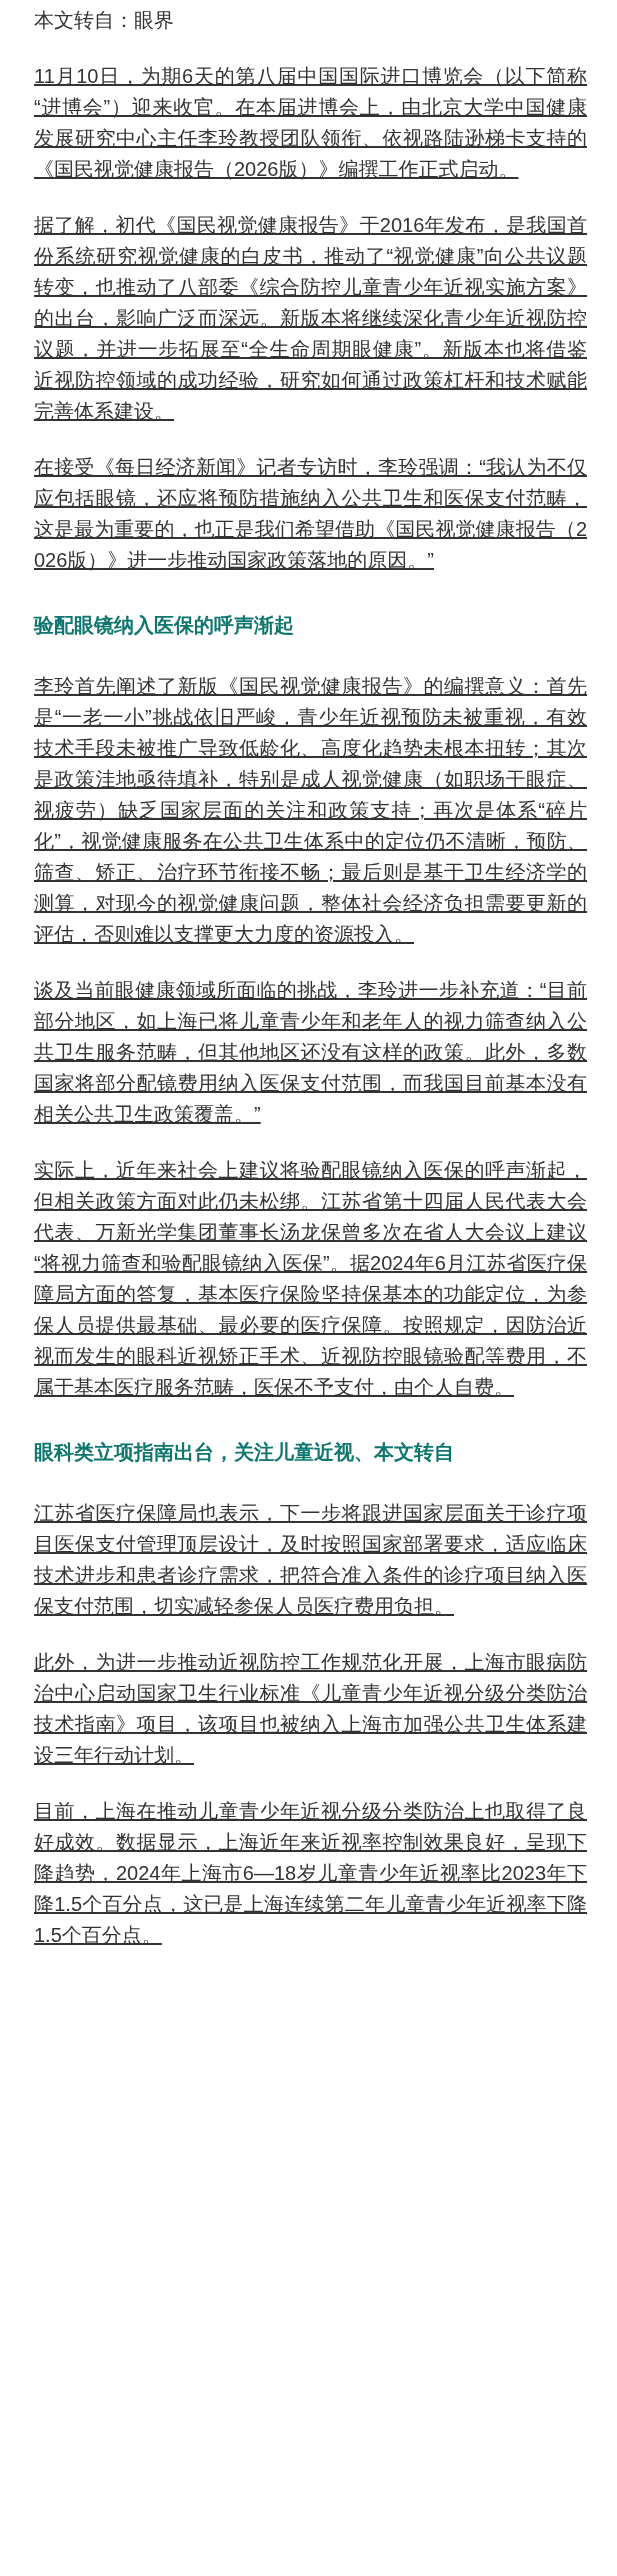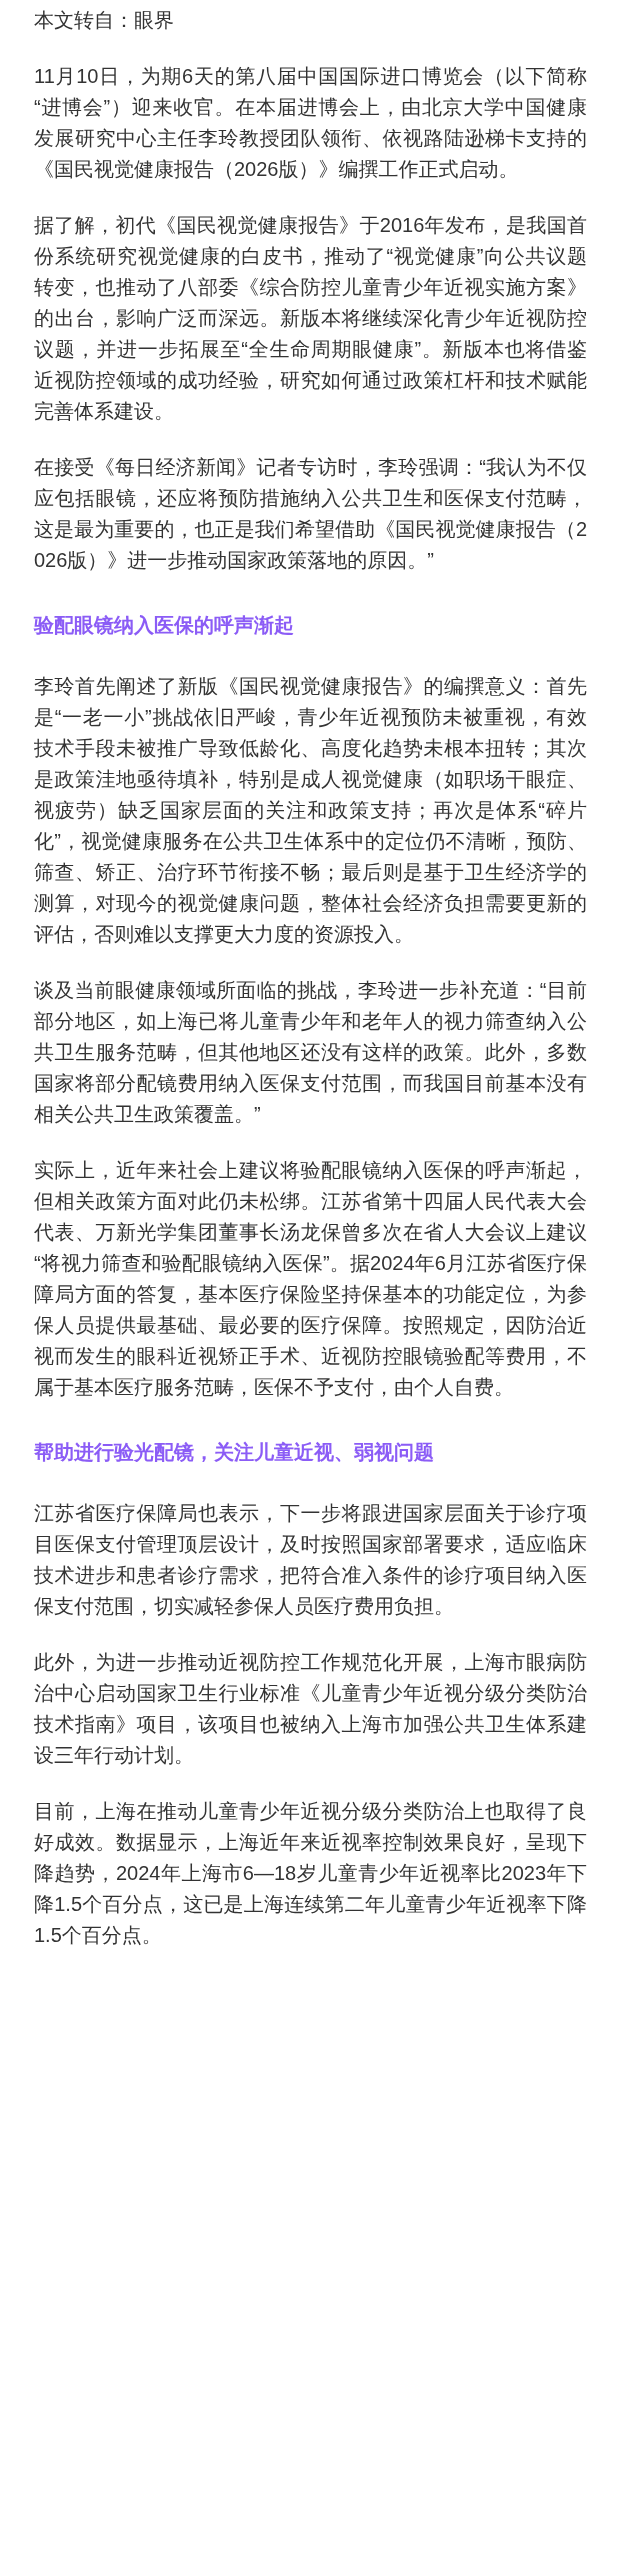--- a/index.html
+++ b/index.html
@@ -19,44 +19,45 @@
     text-align: justify;
     word-break: break-all;
     overflow-wrap: break-word;
   }
   .source {
     margin: 0 0 25px 0;
     font-family: Liberation Serif, serif;
   }
   .para {
     margin: 0 0 25px 0;
+    text-decoration: underline;
   }
   .heading {
     font-size: 20px;
     font-weight: bold;
-    color: #8b5cf6;
+    color: #0f766e;
     margin: 34px 0 30px 0;
     text-align: left;
   }
 </style>
 </head>
 <body>
 
 <main class="page">
   <p class="source">本文转自：眼界</p>
 
   <p class="para">11月10日，为期6天的第八届中国国际进口博览会（以下简称“进博会”）迎来收官。在本届进博会上，由北京大学中国健康发展研究中心主任李玲教授团队领衔、依视路陆逊梯卡支持的《国民视觉健康报告（2026版）》编撰工作正式启动。</p>
   <p class="para">据了解，初代《国民视觉健康报告》于2016年发布，是我国首份系统研究视觉健康的白皮书，推动了“视觉健康”向公共议题转变，也推动了八部委《综合防控儿童青少年近视实施方案》的出台，影响广泛而深远。新版本将继续深化青少年近视防控议题，并进一步拓展至“全生命周期眼健康”。新版本也将借鉴近视防控领域的成功经验，研究如何通过政策杠杆和技术赋能完善体系建设。</p>
   <p class="para">在接受《每日经济新闻》记者专访时，李玲强调：“我认为不仅应包括眼镜，还应将预防措施纳入公共卫生和医保支付范畴，这是最为重要的，也正是我们希望借助《国民视觉健康报告（2026版）》进一步推动国家政策落地的原因。”</p>
 
   <h2 class="heading">验配眼镜纳入医保的呼声渐起</h2>
 
   <p class="para">李玲首先阐述了新版《国民视觉健康报告》的编撰意义：首先是“一老一小”挑战依旧严峻，青少年近视预防未被重视，有效技术手段未被推广导致低龄化、高度化趋势未根本扭转；其次是政策洼地亟待填补，特别是成人视觉健康（如职场干眼症、视疲劳）缺乏国家层面的关注和政策支持；再次是体系“碎片化”，视觉健康服务在公共卫生体系中的定位仍不清晰，预防、筛查、矫正、治疗环节衔接不畅；最后则是基于卫生经济学的测算，对现今的视觉健康问题，整体社会经济负担需要更新的评估，否则难以支撑更大力度的资源投入。</p>
   <p class="para">谈及当前眼健康领域所面临的挑战，李玲进一步补充道：“目前部分地区，如上海已将儿童青少年和老年人的视力筛查纳入公共卫生服务范畴，但其他地区还没有这样的政策。此外，多数国家将部分配镜费用纳入医保支付范围，而我国目前基本没有相关公共卫生政策覆盖。”</p>
   <p class="para">实际上，近年来社会上建议将验配眼镜纳入医保的呼声渐起，但相关政策方面对此仍未松绑。江苏省第十四届人民代表大会代表、万新光学集团董事长汤龙保曾多次在省人大会议上建议“将视力筛查和验配眼镜纳入医保”。据2024年6月江苏省医疗保障局方面的答复，基本医疗保险坚持保基本的功能定位，为参保人员提供最基础、最必要的医疗保障。按照规定，因防治近视而发生的眼科近视矫正手术、近视防控眼镜验配等费用，不属于基本医疗服务范畴，医保不予支付，由个人自费。</p>
 
-  <h2 class="heading">帮助进行验光配镜，关注儿童近视、弱视问题</h2>
+  <h2 class="heading">眼科类立项指南出台，关注儿童近视、本文转自</h2>
 
   <p class="para">江苏省医疗保障局也表示，下一步将跟进国家层面关于诊疗项目医保支付管理顶层设计，及时按照国家部署要求，适应临床技术进步和患者诊疗需求，把符合准入条件的诊疗项目纳入医保支付范围，切实减轻参保人员医疗费用负担。</p>
   <p class="para">此外，为进一步推动近视防控工作规范化开展，上海市眼病防治中心启动国家卫生行业标准《儿童青少年近视分级分类防治技术指南》项目，该项目也被纳入上海市加强公共卫生体系建设三年行动计划。</p>
   <p class="para">目前，上海在推动儿童青少年近视分级分类防治上也取得了良好成效。数据显示，上海近年来近视率控制效果良好，呈现下降趋势，2024年上海市6—18岁儿童青少年近视率比2023年下降1.5个百分点，这已是上海连续第二年儿童青少年近视率下降1.5个百分点。</p>
 </main>
 
 
 </body></html>

